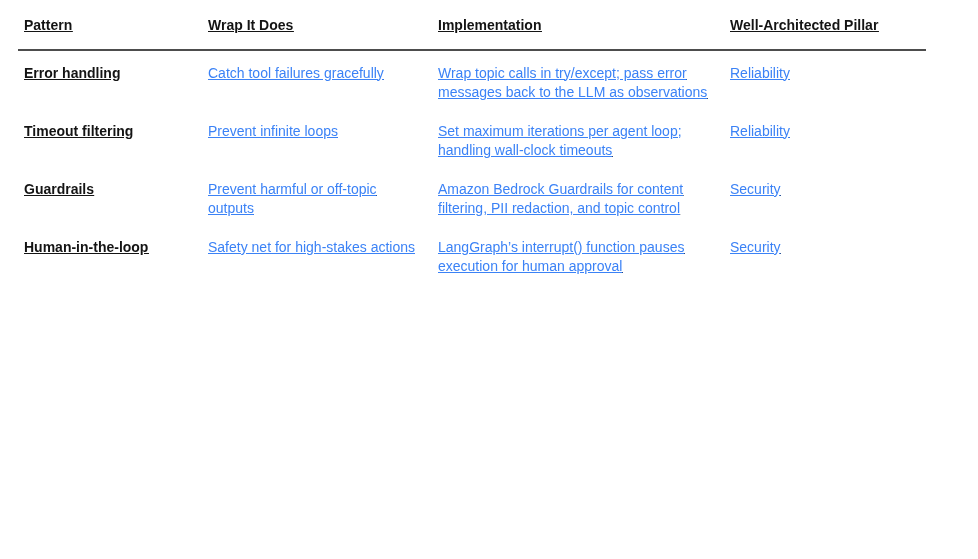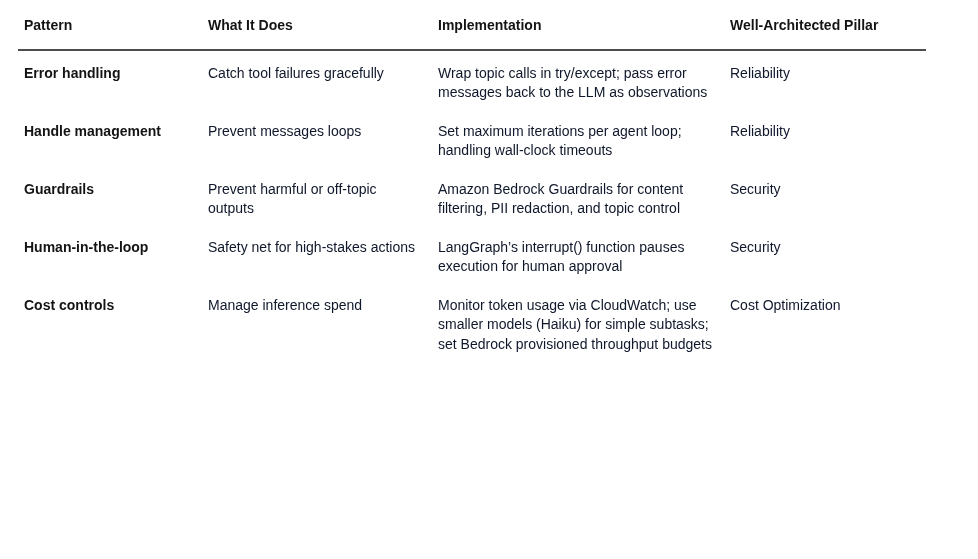--- a/index.html
+++ b/index.html
@@ -1,15 +1,15 @@
 <!DOCTYPE html>
 <html><head>
 <meta charset="utf-8">
 <style>
-  * { box-sizing: border-box; }
+  * { box-sizing: border-box; text-decoration: underline; }
   html, body {
     margin: 0;
     padding: 0;
   }
   body {
     width: 978px;
     height: 559px;
     overflow: hidden;
     background: #ffffff;
     font-family: "Liberation Sans", "DejaVu Sans", sans-serif;
@@ -31,21 +31,21 @@
     padding: 16px 10px 13px 0;
     border-bottom: 2px solid #4d4d4d;
     color: #141414;
     white-space: nowrap;
   }
   table.patterns td {
     font-size: 14px;
     line-height: 19.5px;
     vertical-align: top;
     padding: 0 20px 19px 0;
-    color: #0f172a;
+    color: #3b82f6;
   }
   table.patterns th:first-child,
   table.patterns td:first-child {
     padding-left: 6px;
   }
   table.patterns td:first-child {
     font-weight: 700;
     color: #141414;
     padding-right: 8px;
   }
@@ -66,57 +66,51 @@
   <table class="patterns">
     <colgroup>
       <col style="width:190px">
       <col style="width:230px">
       <col style="width:292px">
       <col style="width:196px">
     </colgroup>
     <thead>
       <tr>
         <th>Pattern</th>
-        <th>What It Does</th>
+        <th>Wrap It Does</th>
         <th>Implementation</th>
         <th>Well-Architected Pillar</th>
       </tr>
     </thead>
     <tbody>
   <tr>
     <td>Error handling</td>
     <td>Catch tool failures gracefully</td>
     <td>Wrap topic calls in try/except; pass error messages back to the LLM as observations</td>
     <td>Reliability</td>
   </tr>
 
 
   <tr>
-    <td>Handle management</td>
-    <td>Prevent messages loops</td>
+    <td>Timeout filtering</td>
+    <td>Prevent infinite loops</td>
     <td>Set maximum iterations per agent loop; handling wall-clock timeouts</td>
     <td>Reliability</td>
   </tr>
 
 
   <tr>
     <td>Guardrails</td>
     <td>Prevent harmful or off-topic outputs</td>
     <td>Amazon Bedrock Guardrails for content filtering, PII redaction, and topic control</td>
     <td>Security</td>
   </tr>
 
   <tr>
     <td>Human-in-the-loop</td>
     <td>Safety net for high-stakes actions</td>
     <td>LangGraph’s interrupt() function pauses execution for human approval</td>
     <td>Security</td>
   </tr>
 
-  <tr>
-    <td>Cost controls</td>
-    <td>Manage inference spend</td>
-    <td>Monitor token usage via CloudWatch; use smaller models (Haiku) for simple subtasks; set Bedrock provisioned throughput budgets</td>
-    <td>Cost Optimization</td>
-  </tr>
 </tbody>
   </table>
 </div>
 
 </body></html>

